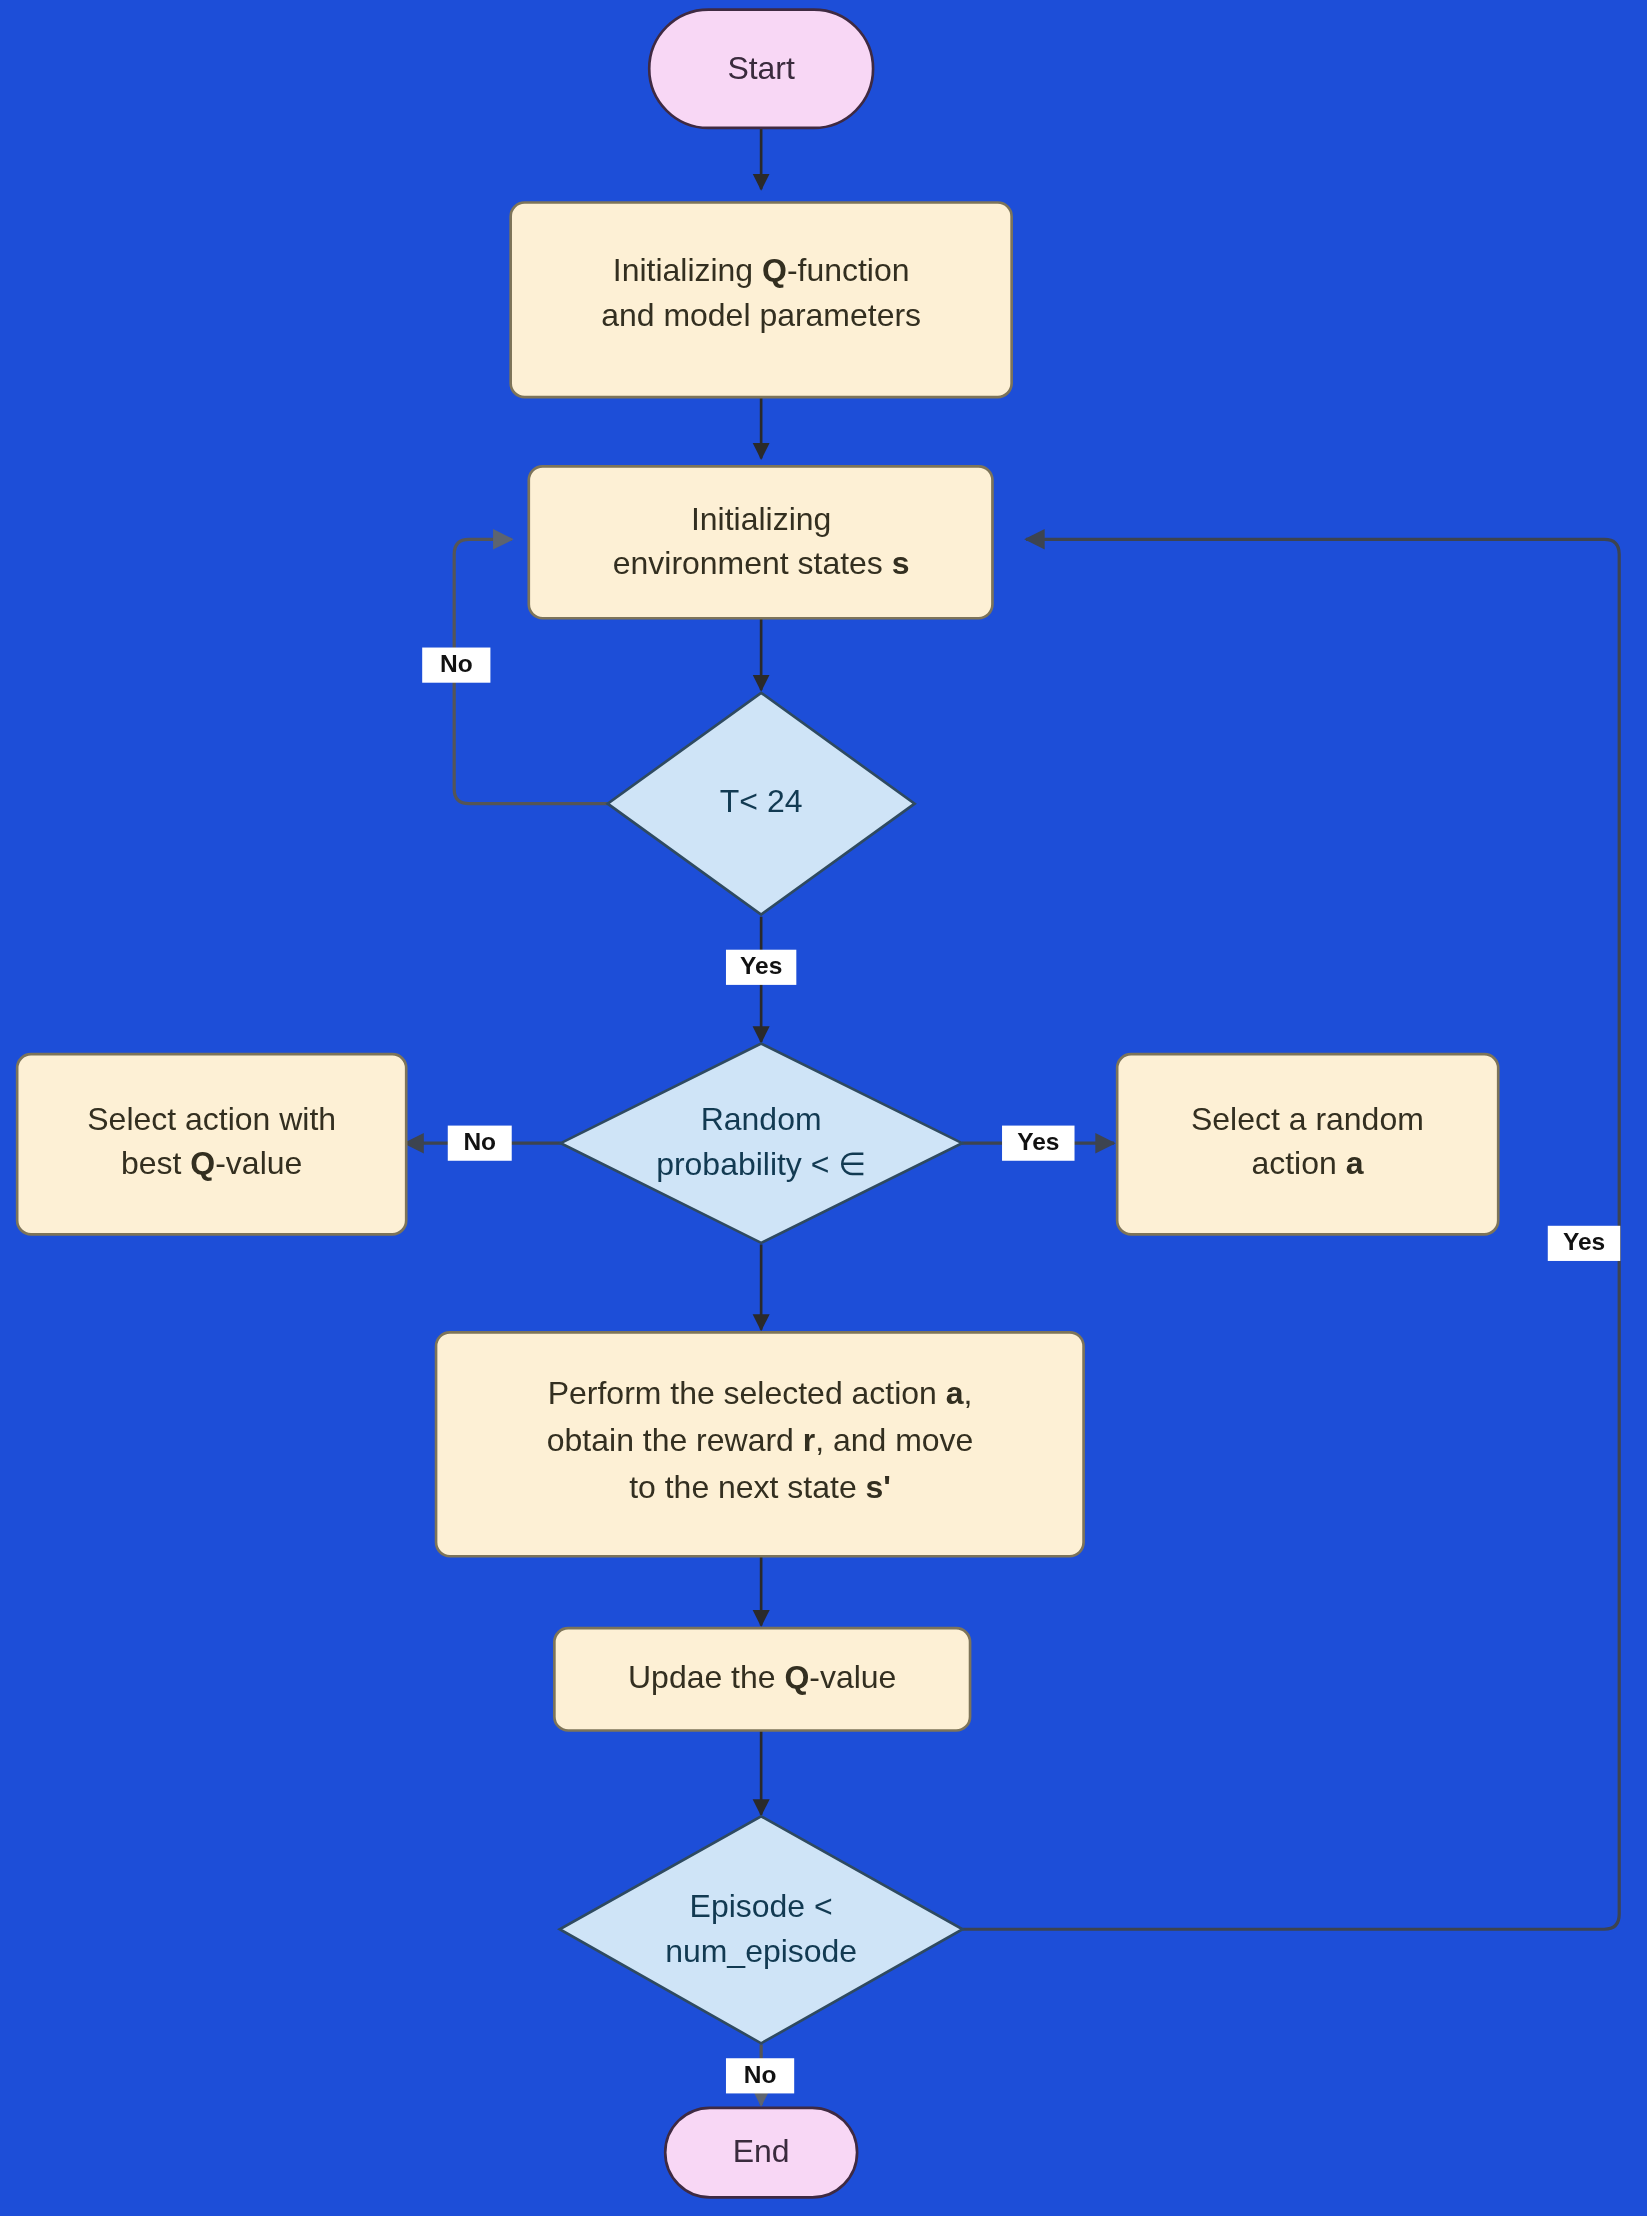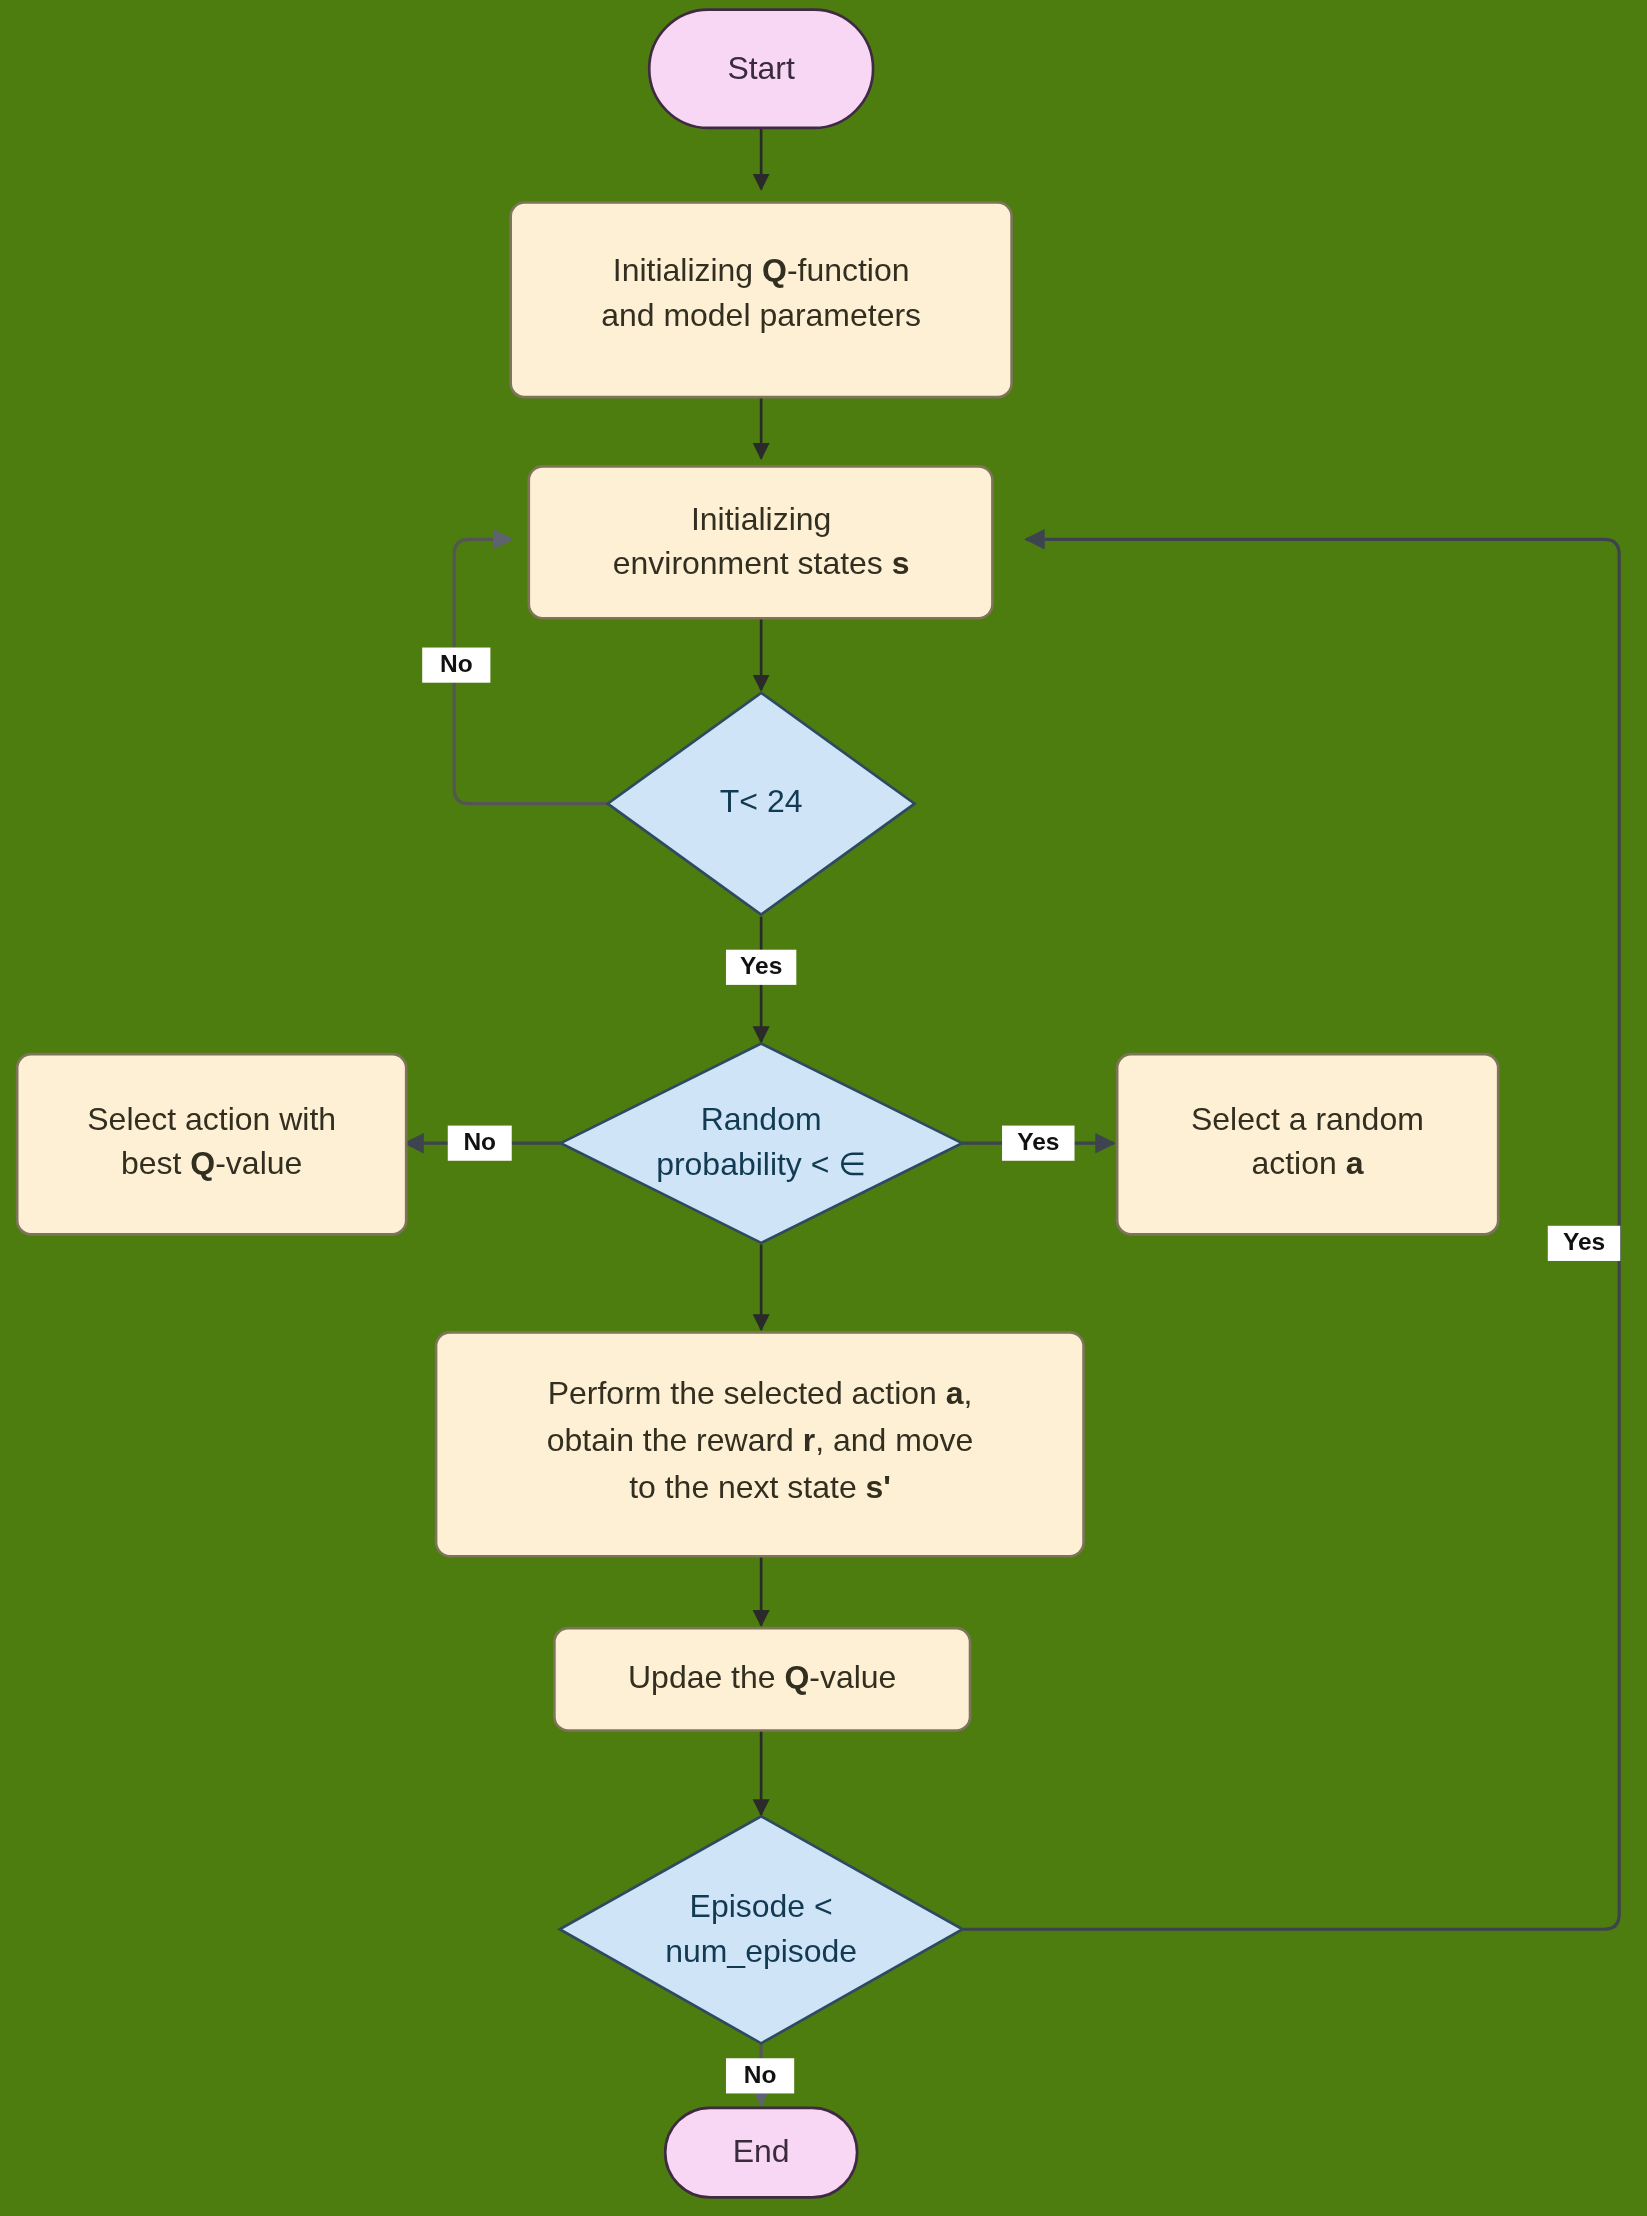--- a/index.html
+++ b/index.html
@@ -1,20 +1,20 @@
 <!DOCTYPE html>
 <html style="font-size:8.5px"><head>
 <meta charset="utf-8">
 <style>
   html,body{margin:0;padding:0;background:#ffffff;}
   body{
     font-family:"Liberation Sans","DejaVu Sans",sans-serif;
     width:1647px;height:2216px;overflow:hidden;
   }
-  #canvas{position:relative;width:1647px;height:2216px;background:#4d7c0f;}
+  #canvas{position:relative;width:1647px;height:2216px;background:#1d4ed8;}
   svg#flow{position:absolute;left:0;top:0;width:1647px;height:2216px;display:block;}
   .node-text{
     font-family:"Liberation Sans","DejaVu Sans",sans-serif;
     text-anchor:middle;
     dominant-baseline:middle;
   }
   .txt-terminal{font-size:60px;fill:#3a2b3d;}
   .txt-process{font-size:60px;fill:#332f20;}
   .txt-decision{font-size:60px;fill:#123a52;}
   .edge-label{

